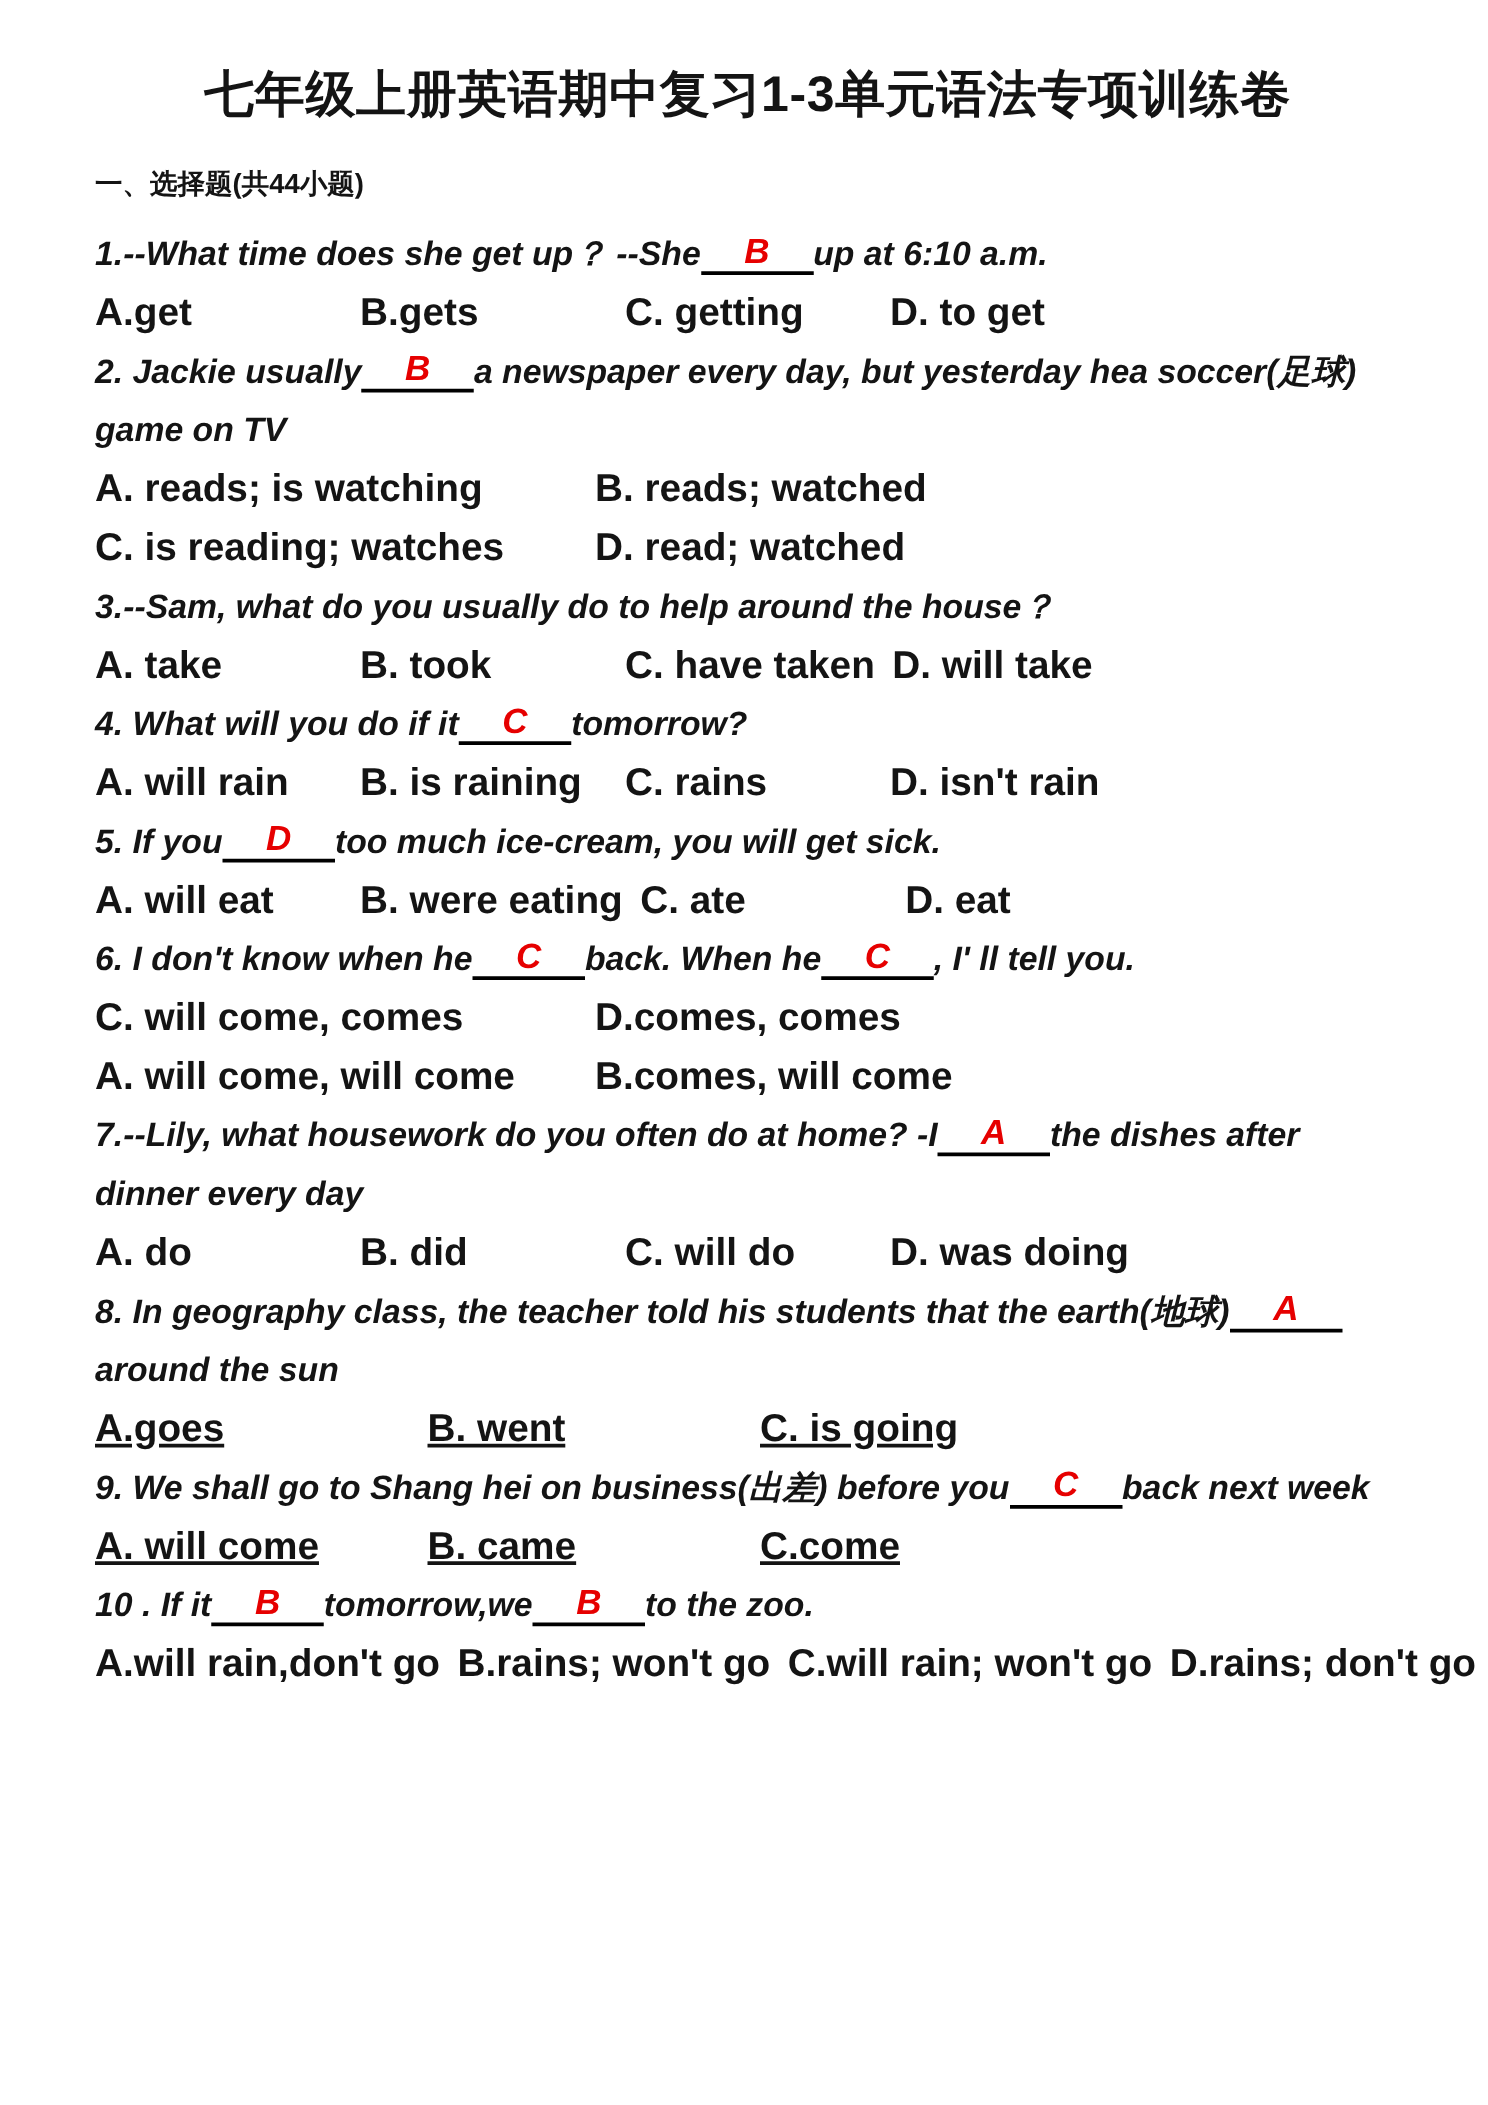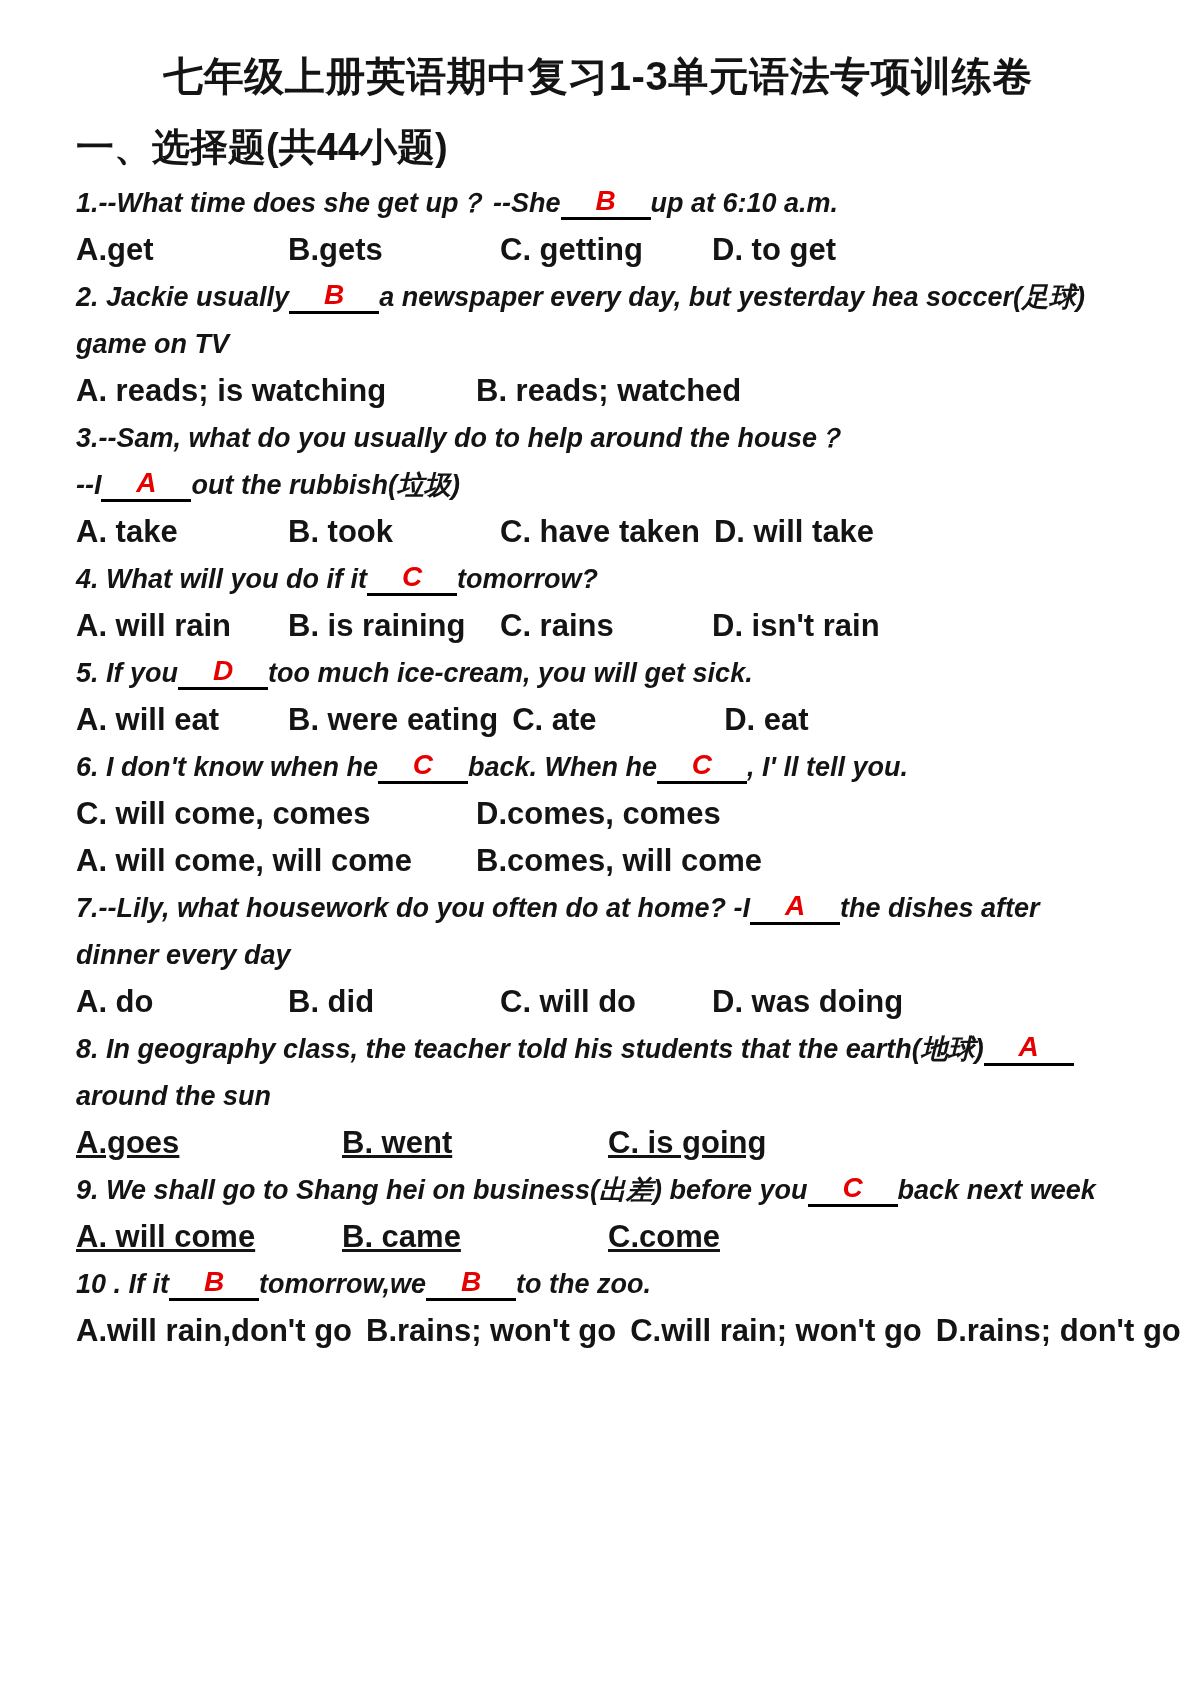--- a/index.html
+++ b/index.html
@@ -24,21 +24,21 @@
   }
   .title {
     font-size: 40px;
     line-height: 48px;
     text-align: center;
     margin: 0 0 28px 0;
     letter-spacing: 0.5px;
     color: #141414;
   }
   .section-heading {
-    font-size: 38px;
+    font-size: 22px;
     line-height: 38px;
     margin: 0 0 20px 0;
     color: #141414;
   }
   .question {
     margin: 0 0 7px 0;
   }
   .q-line {
     font-size: 27px;
     line-height: 34px;
@@ -81,24 +81,24 @@
   <h2 class="section-heading">一、选择题(共44小题)</h2>
   <div id="questions">
       <div class="question">
         <div class="q-line"><span class="seg">1.--What time does she get up？ --She</span><span class="blank">B</span><span class="seg">up at 6:10 a.m.</span></div>
         <div class="opt-row cols-4"><span class="opt">A.get</span><span class="opt">B.gets</span><span class="opt">C. getting</span><span class="opt">D. to get</span></div>
       </div>
       <div class="question">
         <div class="q-line"><span class="seg">2. Jackie usually</span><span class="blank">B</span><span class="seg">a newspaper every day, but yesterday hea soccer(足球)</span></div>
         <div class="q-line"><span class="seg">game on TV</span></div>
         <div class="opt-row cols-2"><span class="opt">A. reads; is watching</span><span class="opt">B. reads; watched</span></div>
+        <div class="opt-row cols-2"><span class="opt">C. is reading; watches</span><span class="opt">D. read; watched</span></div>
       </div>
       <div class="question">
         <div class="q-line"><span class="seg">3.--Sam, what do you usually do to help around the house？</span></div>
-        <div class="q-line"><span class="seg">--I</span><span class="blank">A</span><span class="seg">out the rubbish(垃圾)</span></div>
         <div class="opt-row cols-4"><span class="opt">A. take</span><span class="opt">B. took</span><span class="opt">C. have taken</span><span class="opt">D. will take</span></div>
       </div>
       <div class="question">
         <div class="q-line"><span class="seg">4. What will you do if it</span><span class="blank">C</span><span class="seg">tomorrow?</span></div>
         <div class="opt-row cols-4"><span class="opt">A. will rain</span><span class="opt">B. is raining</span><span class="opt">C. rains</span><span class="opt">D. isn't rain</span></div>
       </div>
       <div class="question">
         <div class="q-line"><span class="seg">5. If you</span><span class="blank">D</span><span class="seg">too much ice-cream, you will get sick.</span></div>
         <div class="opt-row cols-4"><span class="opt">A. will eat</span><span class="opt">B. were eating</span><span class="opt">C. ate</span><span class="opt">D. eat</span></div>
       </div>

